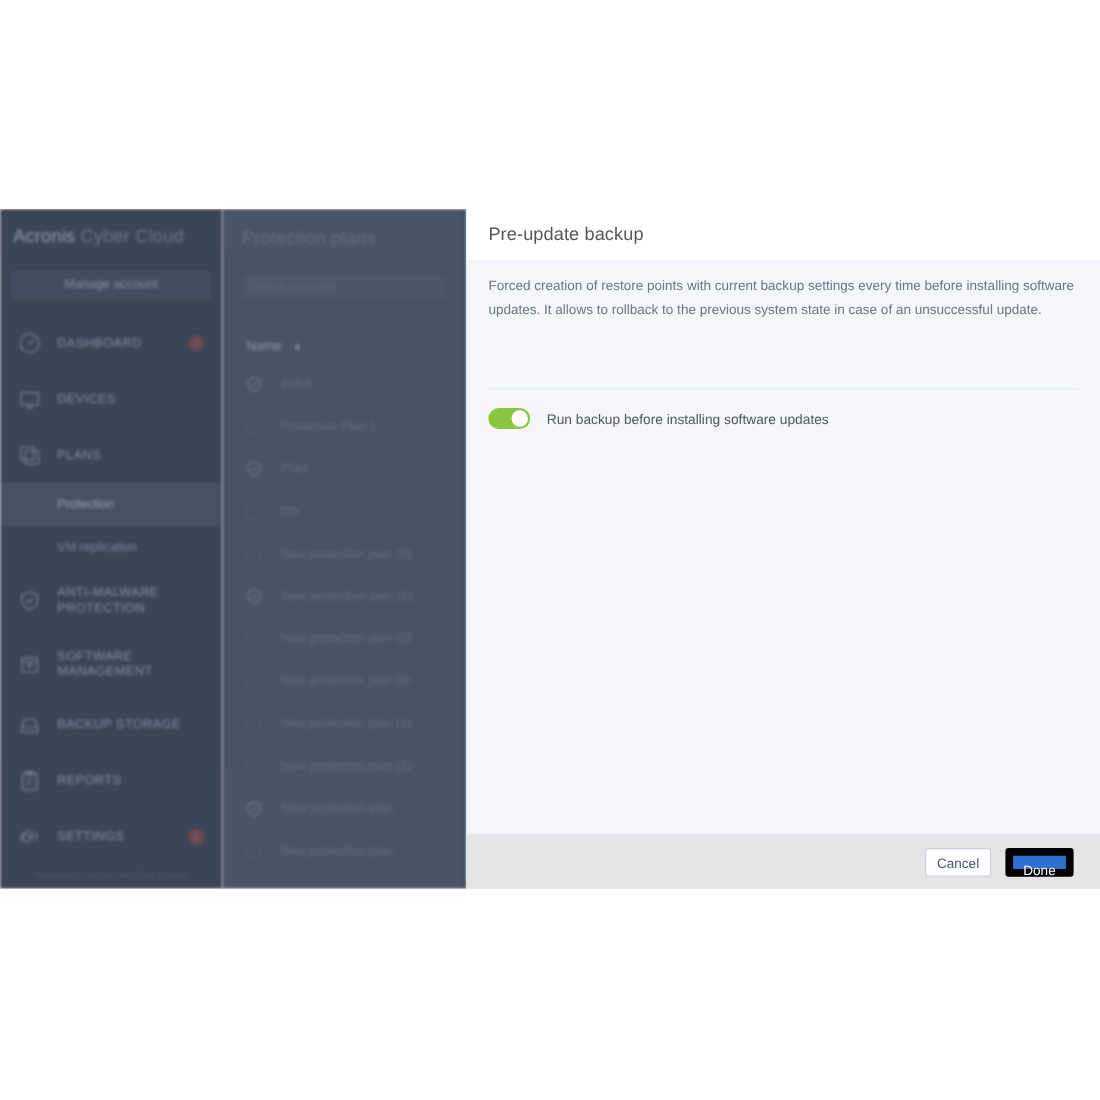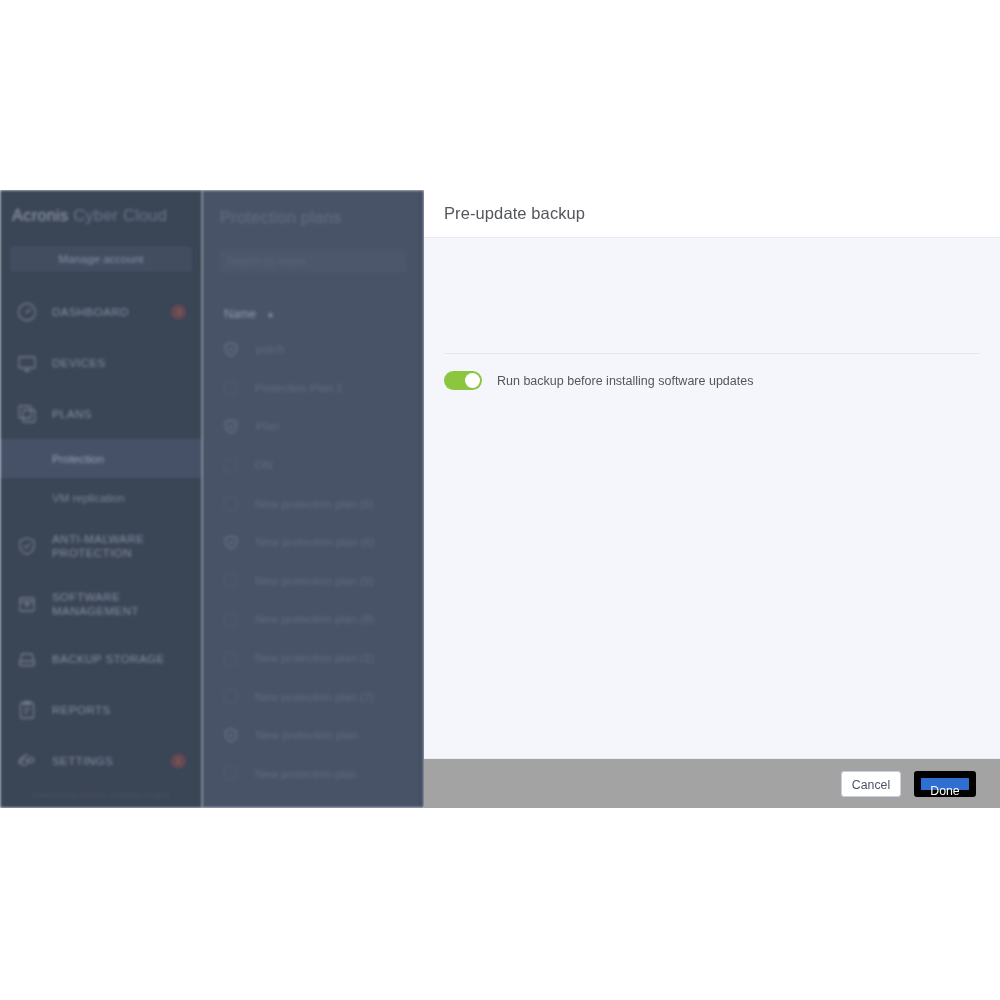--- a/index.html
+++ b/index.html
@@ -346,21 +346,21 @@
     color: #53565c;
     white-space: nowrap;
   }
 
   .dlg-footer {
     position: absolute;
     left: 0;
     bottom: 0;
     width: 576px;
     height: 50px;
-    background: #a3a3a3;
+    background: #e5e5e5;
     border-top: 1px solid #e8ecf3;
     box-sizing: border-box;
   }
   .btn {
     position: absolute;
     top: 12px;
     height: 26px;
     border-radius: 3px;
     font-size: 12.3px;
     line-height: 26px;
@@ -580,20 +580,21 @@
         </div>
     </div>
 
     <div id="dialog">
 
       <div class="dlg-header">
         <div class="dlg-title">Pre-update backup</div>
       </div>
 
       <div class="dlg-body">
+        <div class="dlg-desc">Forced creation of restore points with current backup settings every time before installing software updates. It allows to rollback to the previous system state in case of an unsuccessful update.</div>
         <div class="dlg-divider"></div>
 
         <div class="toggle-row">
           <div class="toggle">
             <div class="knob"></div>
           </div>
           <div class="toggle-label">Run backup before installing software updates</div>
         </div>
       </div>
 

